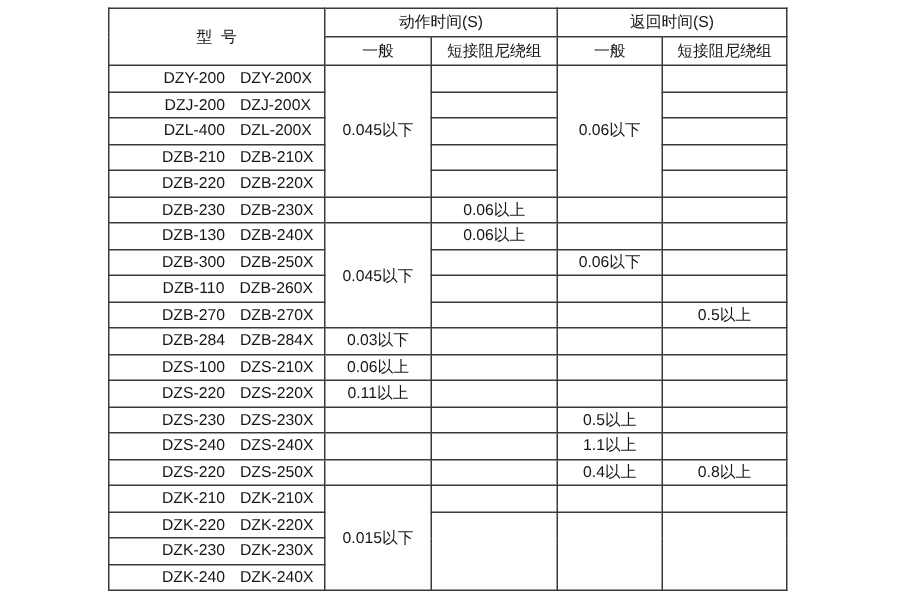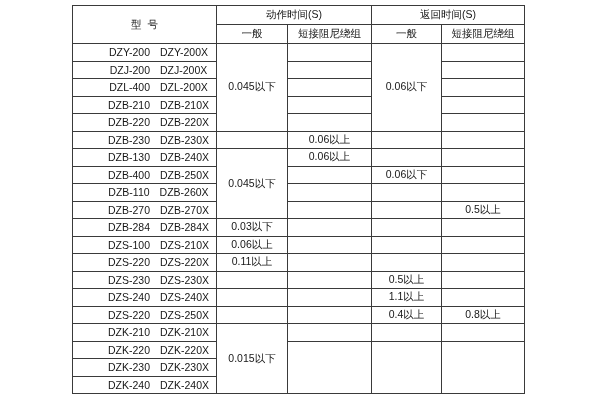--- a/index.html
+++ b/index.html
@@ -149,21 +149,21 @@
             </div>
           </td>
           <td class="val-cell" rowspan="4">0.045以下</td>
           <td class="val-cell">0.06以上</td>
           <td class="val-cell"></td>
           <td class="val-cell"></td>
         </tr>
         <tr>
           <td class="model-cell">
             <div class="model-wrap">
-              <span>DZB-400</span>
+              <span>DZB-300</span>
               <span>DZB-250X</span>
             </div>
           </td>
           <td class="val-cell"></td>
           <td class="val-cell">0.06以下</td>
           <td class="val-cell"></td>
         </tr>
         <tr>
           <td class="model-cell">
             <div class="model-wrap">

